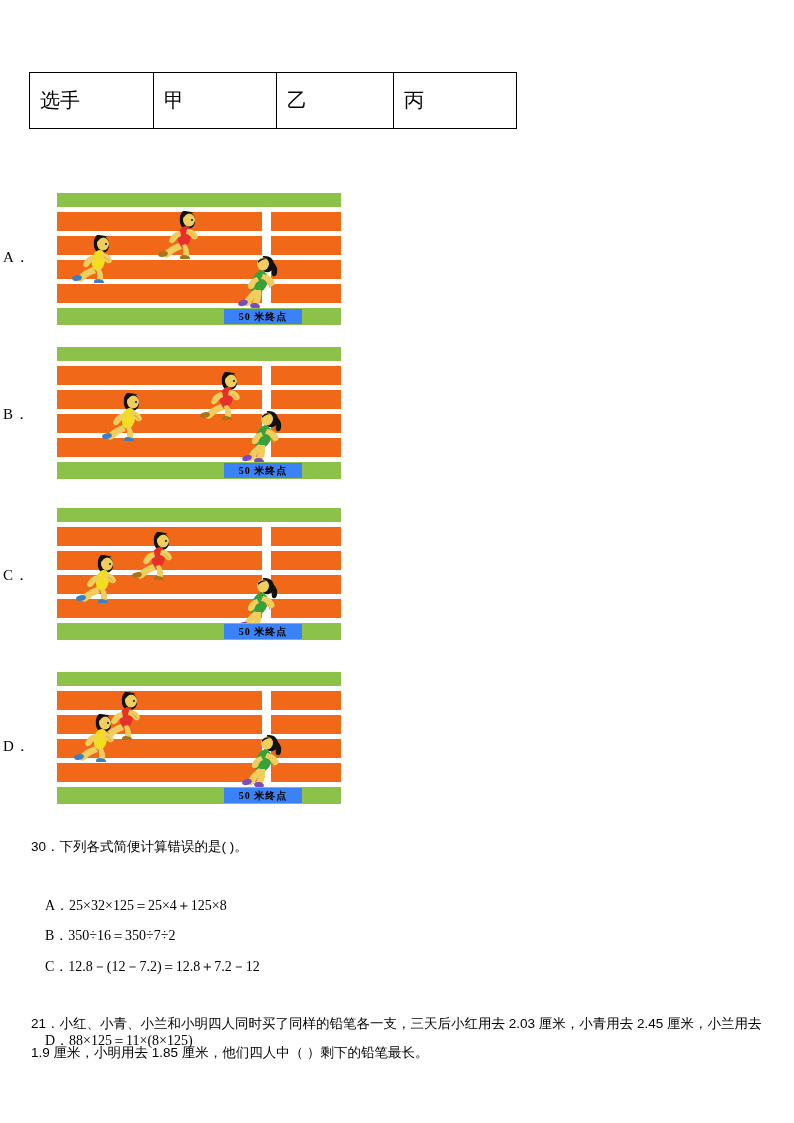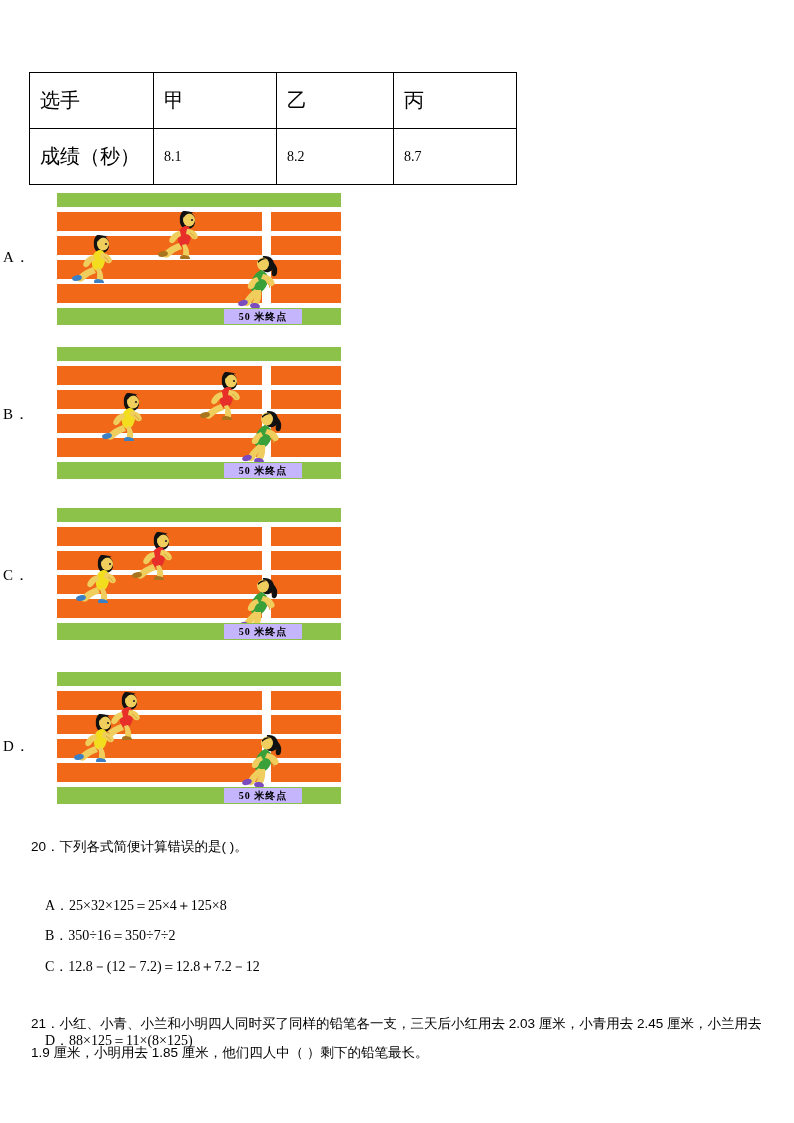--- a/index.html
+++ b/index.html
@@ -54,21 +54,21 @@
     width: 312px;
     background: #ffffff;
   }
   .lane {
     position: absolute;
     background: #F06818;
     height: 19px;
   }
   .finish-label {
     position: absolute;
-    background: #c4b5fd;
+    background: #3b82f6;
     font-family: "Liberation Serif", "DejaVu Serif", serif;
     font-weight: bold;
     font-size: 10px;
     letter-spacing: 1px;
     text-align: center;
     line-height: 15px;
     height: 15px;
     color: #000;
   }
 
@@ -107,26 +107,20 @@
 </head>
 <body>
 
 <table class="score-table">
   <tbody>
       <tr>
     <td class="c0">选手</td>
     <td class="c1">甲</td>
     <td class="c2">乙</td>
     <td class="c3">丙</td>
-  </tr>
-  <tr>
-    <td class="c0">成绩（秒）</td>
-    <td class="c1 num">8.1</td>
-    <td class="c2 num">8.2</td>
-    <td class="c3 num">8.7</td>
   </tr>
 </tbody>
   </table>
 
 <div id="options-root">
     <div class="opt-label" style="top: 248px;">A．</div>
     <div class="track" style="left: 57px; top: 193px; width: 284px; height: 129px; position: absolute;">
       <div style="position: absolute; left: 0px; top: 0px; width: 284px; height: 14px; background: rgb(140, 193, 74);"></div>
       <div class="lane" style="position: absolute; left: 0px; top: 19px; width: 284px; height: 19px; background: rgb(240, 104, 24);"></div>
       <div class="lane" style="position: absolute; left: 0px; top: 43px; width: 284px; height: 19px; background: rgb(240, 104, 24);"></div>
@@ -392,19 +386,19 @@
     <ellipse cx="22" cy="54" rx="5" ry="3" fill="#7A4CC0" transform="rotate(10 22 54)"></ellipse>
     <path d="M33 30 q4 2 4 6" stroke="#D9A93A" stroke-width="1" fill="none"></path>
   </g>
 </svg>
       </div>
       <div style="position: absolute; left: 0px; top: 115px; width: 284px; height: 17px; background: rgb(140, 193, 74);"></div>
       <div class="finish-label" style="left: 167px; top: 116px; width: 78px;">50 米终点</div>
     </div>
   </div>
 
-<div class="qline" style="top:838px;">20．下列各式简便计算错误的是(        )。</div>
+<div class="qline" style="top:838px;">30．下列各式简便计算错误的是(        )。</div>
 <div class="qchoice" style="top:869px;">A．25×32×125＝25×4＋125×8</div>
 <div class="qchoice" style="top:899px;">B．350÷16＝350÷7÷2</div>
 <div class="qchoice" style="top:930px;">C．12.8－(12－7.2)＝12.8＋7.2－12</div>
 <div class="qchoice" style="top:1004px;">D．88×125＝11×(8×125)</div>
 
 <div class="q21" style="top:985px;margin-top:24px;">21．小红、小青、小兰和小明四人同时买了同样的铅笔各一支，三天后小红用去 2.03 厘米，小青用去 2.45 厘米，小兰用去 1.9 厘米，小明用去 1.85 厘米，他们四人中（        ）剩下的铅笔最长。</div>
 
 </body></html>

